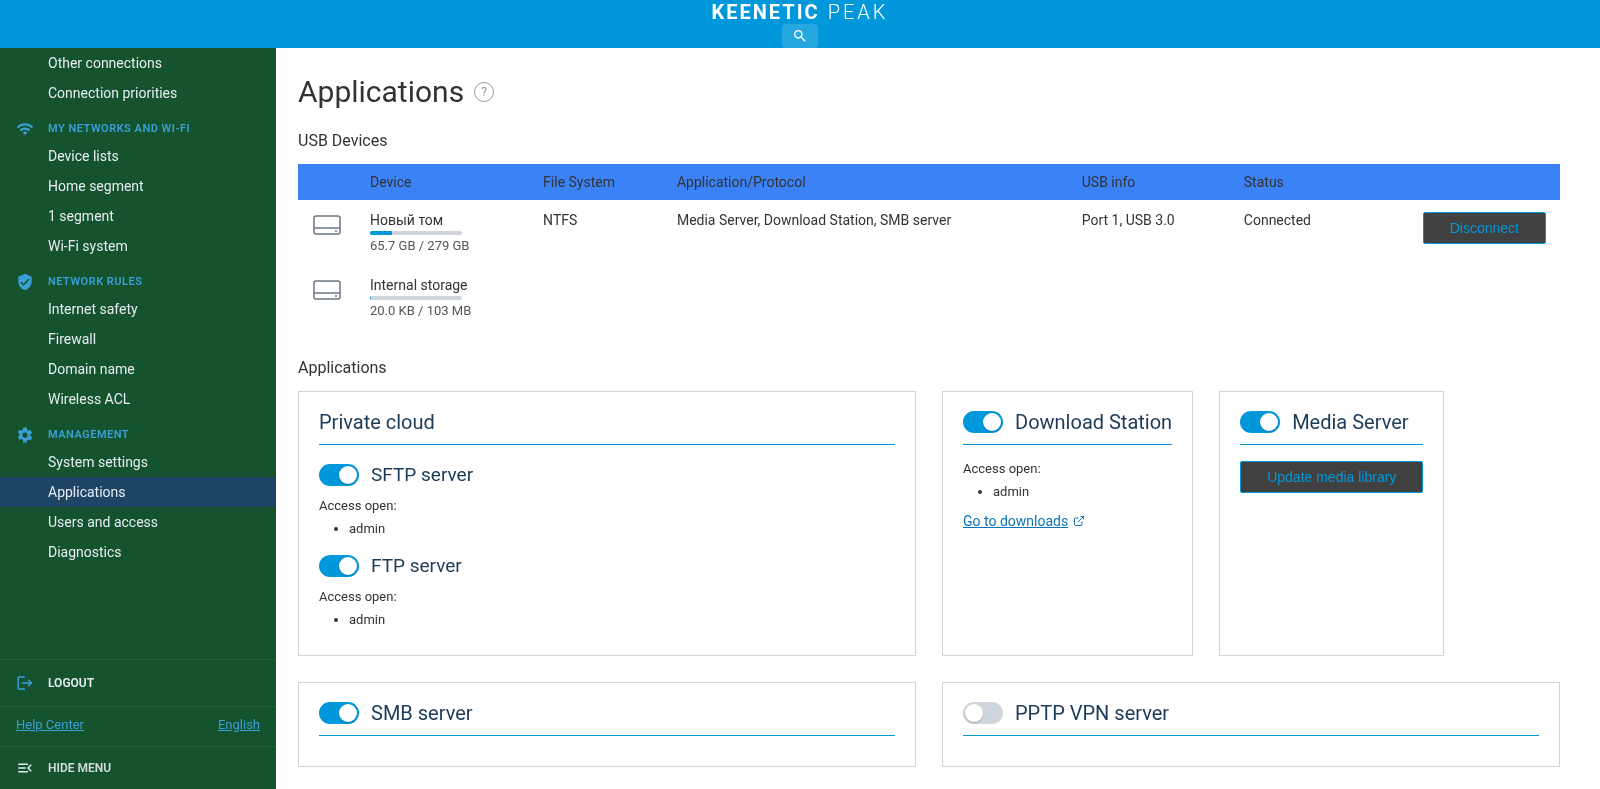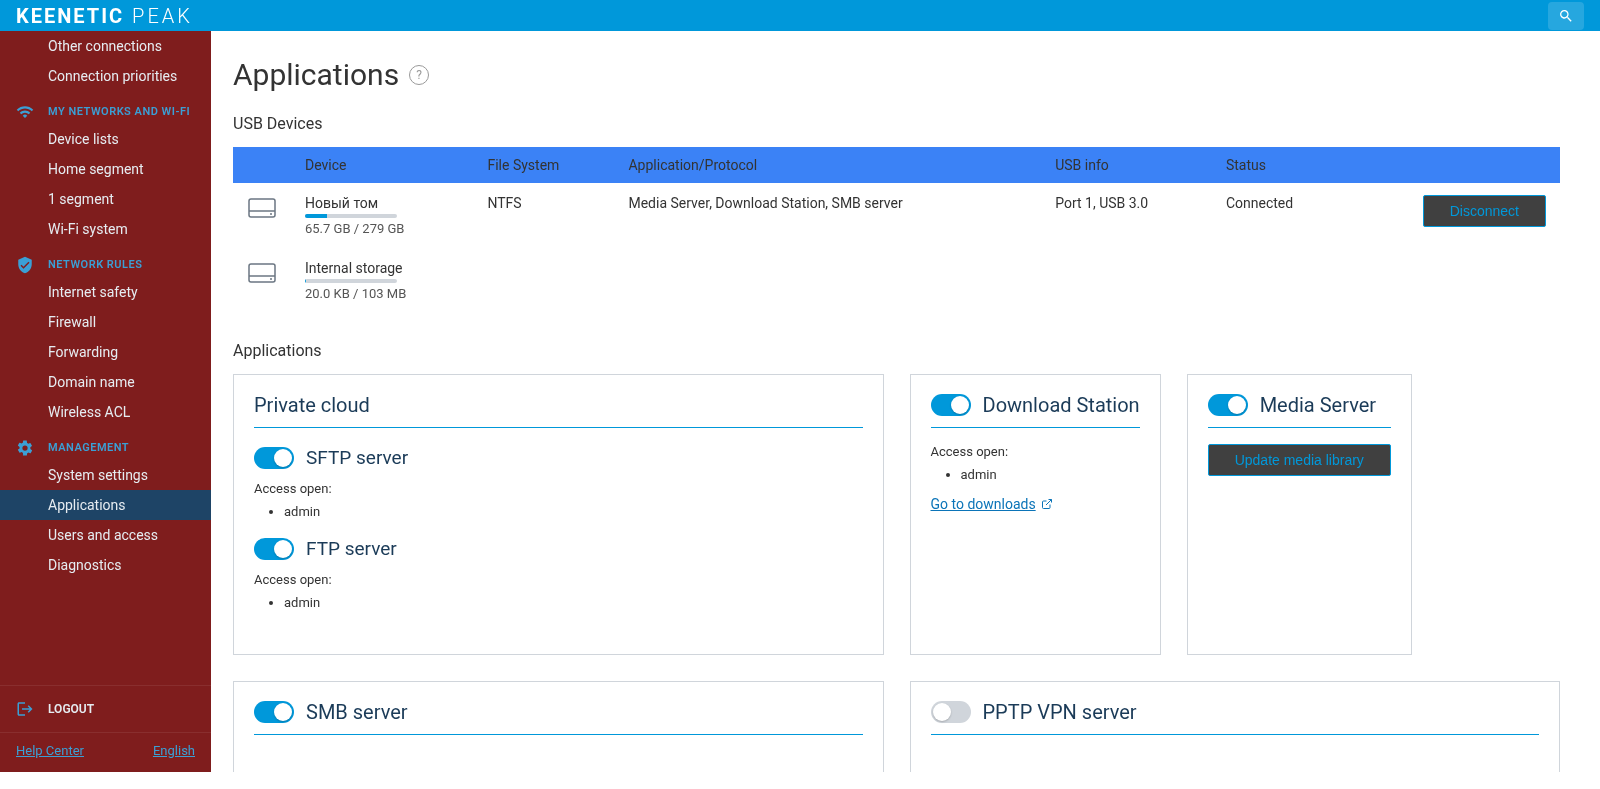--- a/index.html
+++ b/index.html
@@ -1,25 +1,25 @@
 <!DOCTYPE html>
 <html><head>
 <meta charset="utf-8">
 <style>
 * { margin: 0; padding: 0; box-sizing: border-box; }
 body { font-family: -apple-system, BlinkMacSystemFont, "Segoe UI", Roboto, Arial, sans-serif; font-size: 14px; color: #333; background: #fff; }
-.header { background: #0098da; height: 31px; display: flex; align-items: center; justify-content: space-between; padding: 0 16px; }
+.header { background: #0098da; height: 48px; display: flex; align-items: center; justify-content: space-between; padding: 0 16px; flex-direction: column; }
 .logo { color: #fff; font-size: 20px; letter-spacing: 3px; font-weight: 300; display: flex; align-items: center; gap: 8px; }
 .logo-brand { font-weight: 700; letter-spacing: 2px; }
 .search-btn { background: rgba(255,255,255,0.15); border: none; width: 36px; height: 28px; border-radius: 4px; display: flex; align-items: center; justify-content: center; cursor: pointer; }
 .search-btn svg { fill: #fff; width: 16px; height: 16px; }
 
 .container { display: flex; height: calc(100vh - 48px); }
 
-.sidebar { width: 211px; background: #7f1d1d; color: #d2dae2; display: flex; flex-direction: column; overflow-y: auto; }
+.sidebar { width: 276px; background: #14532d; color: #d2dae2; display: flex; flex-direction: column; overflow-y: auto; }
 .sidebar-scroll { flex: 1; overflow-y: auto; }
 .sidebar-section { padding: 0; }
 .sidebar-header { color: #3b9fd5; font-size: 11px; font-weight: 600; letter-spacing: 0.5px; padding: 14px 14px 6px 48px; text-transform: uppercase; display: flex; align-items: center; position: relative; }
 .sidebar-header svg { position: absolute; left: 16px; width: 18px; height: 18px; fill: #3b9fd5; }
 .sidebar-item { padding: 7px 14px 7px 48px; cursor: pointer; color: #e6ecf1; font-size: 14px; }
 .sidebar-item.active { background: #1e4466; }
 .sidebar-footer { border-top: 1px solid rgba(255,255,255,0.08); }
 .sidebar-logout { display: flex; align-items: center; gap: 14px; padding: 14px 16px; cursor: pointer; text-transform: uppercase; font-size: 12px; font-weight: 600; color: #e6ecf1; }
 .sidebar-logout svg { width: 18px; height: 18px; fill: #3b9fd5; }
 .sidebar-links { display: flex; justify-content: space-between; padding: 10px 16px 14px; border-top: 1px solid rgba(255,255,255,0.08); }
@@ -38,21 +38,21 @@
 .table tbody td { padding: 12px 14px; vertical-align: top; font-size: 14px; }
 .drive-icon { width: 30px; height: 22px; margin-top: 2px; }
 .drive-info { display: flex; flex-direction: column; gap: 3px; }
 .drive-name { color: #333; }
 .progress-bar { width: 92px; height: 4px; background: #d0d5db; border-radius: 2px; overflow: hidden; }
 .progress-fill { height: 100%; background: #0098da; }
 .drive-size { font-size: 13px; color: #555; }
 .outline-btn { border: 1px solid #0098da; background: #404040; color: #0098da; padding: 7px 26px; border-radius: 2px; cursor: pointer; font-size: 14px; }
 
 .cards { display: grid; grid-template-columns: 1fr 1fr; gap: 26px; }
-.card { border: 1px solid #d0d5db; padding: 18px 20px 30px; }
+.card { border: 1px solid #d0d5db; padding: 18px 20px 14px; }
 .card-title-row { display: flex; align-items: center; gap: 12px; border-bottom: 1px solid #0098da; padding-bottom: 10px; margin-bottom: 16px; }
 .card-title-row.no-toggle { padding-left: 0; }
 .card-title { font-size: 20px; color: #1b3b58; font-weight: 400; }
 .card-subtitle { font-size: 13px; margin-bottom: 8px; }
 .user-list { margin: 0 0 14px 30px; font-size: 13px; }
 .user-list li { margin-bottom: 3px; }
 .app-row { display: flex; align-items: center; gap: 12px; margin: 18px 0 12px; }
 .app-name { font-size: 19px; color: #1b3b58; }
 .link { color: #0b74b8; text-decoration: underline; font-size: 14px; cursor: pointer; display: inline-flex; align-items: center; gap: 5px; }
 .ext-icon { width: 12px; height: 12px; }
@@ -102,21 +102,20 @@
 
       <div class="sidebar-section">
         <div class="sidebar-header">
           <svg viewBox="0 0 24 24">
               <path d="M12 1L3 5v6c0 5.55 3.84 10.74 9 12 5.16-1.26 9-6.45 9-12V5l-9-4zm-2 16l-4-4 1.41-1.41L10 14.17l6.59-6.59L18 9l-8 8z"></path>
             </svg>
           <span>NETWORK RULES</span>
         </div>
         <div class="sidebar-item">Internet safety</div>
         <div class="sidebar-item">Firewall</div>
-        <div class="sidebar-item">Forwarding</div>
         <div class="sidebar-item">Domain name</div>
         <div class="sidebar-item">Wireless ACL</div>
       </div>
 
       <div class="sidebar-section">
         <div class="sidebar-header">
           <svg viewBox="0 0 24 24">
               <path d="M19.14 12.94a7.14 7.14 0 000-1.88l2.03-1.58a.5.5 0 00.12-.64l-1.92-3.32a.5.5 0 00-.6-.22l-2.39.96a7.03 7.03 0 00-1.62-.94l-.36-2.54A.5.5 0 0014 2h-4a.5.5 0 00-.5.42l-.36 2.54c-.58.24-1.12.56-1.62.94l-2.39-.96a.5.5 0 00-.6.22L2.61 8.48a.5.5 0 00.12.64l2.03 1.58a7.14 7.14 0 000 1.88l-2.03 1.58a.5.5 0 00-.12.64l1.92 3.32c.14.24.42.34.6.22l2.39-.96c.5.38 1.04.7 1.62.94l.36 2.54A.5.5 0 0010 22h4a.5.5 0 00.5-.42l.36-2.54c.58-.24 1.12-.56 1.62-.94l2.39.96c.24.1.5 0 .6-.22l1.92-3.32a.5.5 0 00-.12-.64l-2.03-1.58zM12 15.5A3.5 3.5 0 1112 8.5a3.5 3.5 0 010 7z"></path>
             </svg>
           <span>MANAGEMENT</span>
@@ -131,20 +130,26 @@
     <div class="sidebar-footer">
       <div class="sidebar-logout">
         <svg viewBox="0 0 24 24">
             <path d="M17 7l-1.41 1.41L18.17 11H8v2h10.17l-2.58 2.58L17 17l5-5-5-5zM4 5h8V3H4c-1.1 0-2 .9-2 2v14c0 1.1.9 2 2 2h8v-2H4V5z"></path>
           </svg>
         <span>LOGOUT</span>
       </div>
       <div class="sidebar-links">
         <a>Help Center</a>
         <a>English</a>
+      </div>
+      <div class="sidebar-hide">
+        <svg viewBox="0 0 24 24">
+            <path d="M3 18h13v-2H3v2zm0-5h10v-2H3v2zm0-7v2h13V6H3zm18 9.59L17.42 12 21 8.41 19.59 7l-5 5 5 5L21 15.59z"></path>
+          </svg>
+        <span>HIDE MENU</span>
       </div>
     </div>
   </nav>
 
   <main class="main">
     <h1 class="page-title">
       <span>Applications</span>
       <span class="help-icon">?</span>
     </h1>
 

